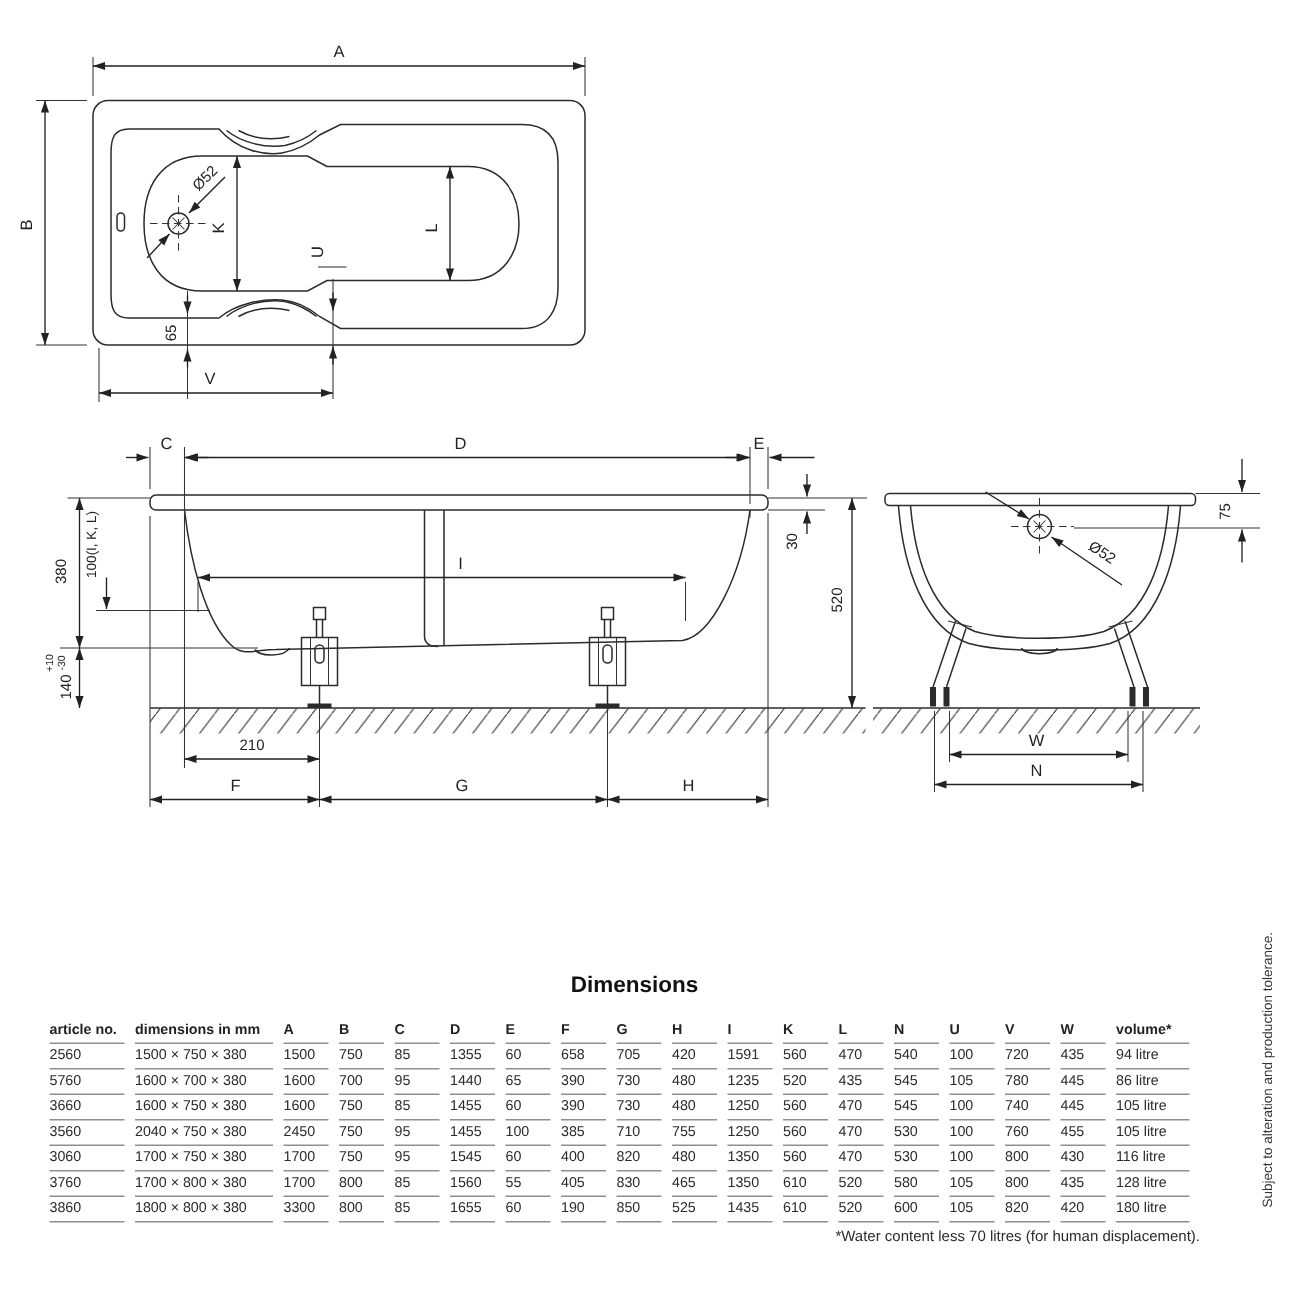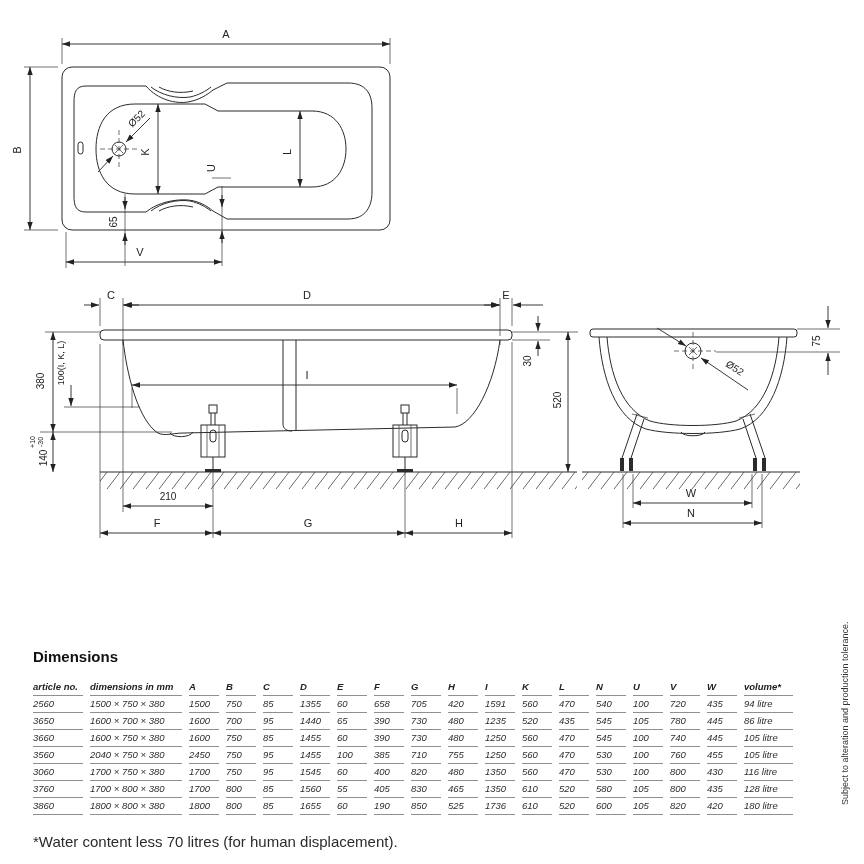--- a/index.html
+++ b/index.html
@@ -9,26 +9,26 @@
   .lbl{font-size:11px;}
   .num{font-size:10px;}
   .small{font-size:9px;}
   .tol{font-size:7px;}
   .ln{stroke:#2b2b2b;stroke-width:1;fill:none;stroke-linecap:butt;}
   .thin{stroke:#333;stroke-width:0.7;fill:none;}
   .dim{stroke:#222;stroke-width:0.9;fill:none;}
   .dash{stroke:#333;stroke-width:0.7;fill:none;stroke-dasharray:5,3;}
   .fill{fill:#2b2b2b;stroke:none;}
   .dims{position:absolute;left:33px;top:648px;width:780px;}
-  .dims h2{margin:0 0 14px 0;font-size:15px;font-weight:bold;color:#111;}
-  table{border-collapse:separate;border-spacing:7px 0;margin-left:-7px;table-layout:fixed;font-style:italic;}
+  .dims h2{margin:0 0 14px 0;font-size:15px;font-weight:bold;color:#111;text-align:center;}
+  table{border-collapse:separate;border-spacing:7px 0;margin-left:-7px;table-layout:fixed;}
   th,td{font-size:9.5px;text-align:left;padding:2px 0 3px 0;border-bottom:1px solid #8f8f8f;
         white-space:nowrap;overflow:hidden;color:#2b2b2b;}
   th{font-weight:bold;color:#222;}
-  .footnote{margin-top:18px;font-size:15px;color:#2b2b2b;width:767px;}
+  .footnote{margin-top:4px;text-align:right;font-size:10px;color:#2b2b2b;width:767px;}
   .side-note{position:absolute;left:852px;top:793px;height:12px;white-space:nowrap;
              font-size:9px;color:#333;transform-origin:0 100%;transform:rotate(-90deg);}
 </style>
 </head>
 <body>
 
 <div class="page">
 
 <svg width="864" height="580" viewBox="0 0 864 580">
   <defs>
@@ -334,21 +334,21 @@
             <td>1591</td>
             <td>560</td>
             <td>470</td>
             <td>540</td>
             <td>100</td>
             <td>720</td>
             <td>435</td>
             <td>94 litre</td>
           </tr>
           <tr>
-            <td>3650</td>
+            <td>5760</td>
             <td>1600 × 700 × 380</td>
             <td>1600</td>
             <td>700</td>
             <td>95</td>
             <td>1440</td>
             <td>65</td>
             <td>390</td>
             <td>730</td>
             <td>480</td>
             <td>1235</td>
@@ -436,29 +436,29 @@
             <td>520</td>
             <td>580</td>
             <td>105</td>
             <td>800</td>
             <td>435</td>
             <td>128 litre</td>
           </tr>
           <tr>
             <td>3860</td>
             <td>1800 × 800 × 380</td>
-            <td>1800</td>
+            <td>3300</td>
             <td>800</td>
             <td>85</td>
             <td>1655</td>
             <td>60</td>
             <td>190</td>
             <td>850</td>
             <td>525</td>
-            <td>1736</td>
+            <td>1435</td>
             <td>610</td>
             <td>520</td>
             <td>600</td>
             <td>105</td>
             <td>820</td>
             <td>420</td>
             <td>180 litre</td>
           </tr>
         </tbody>
   </table>

